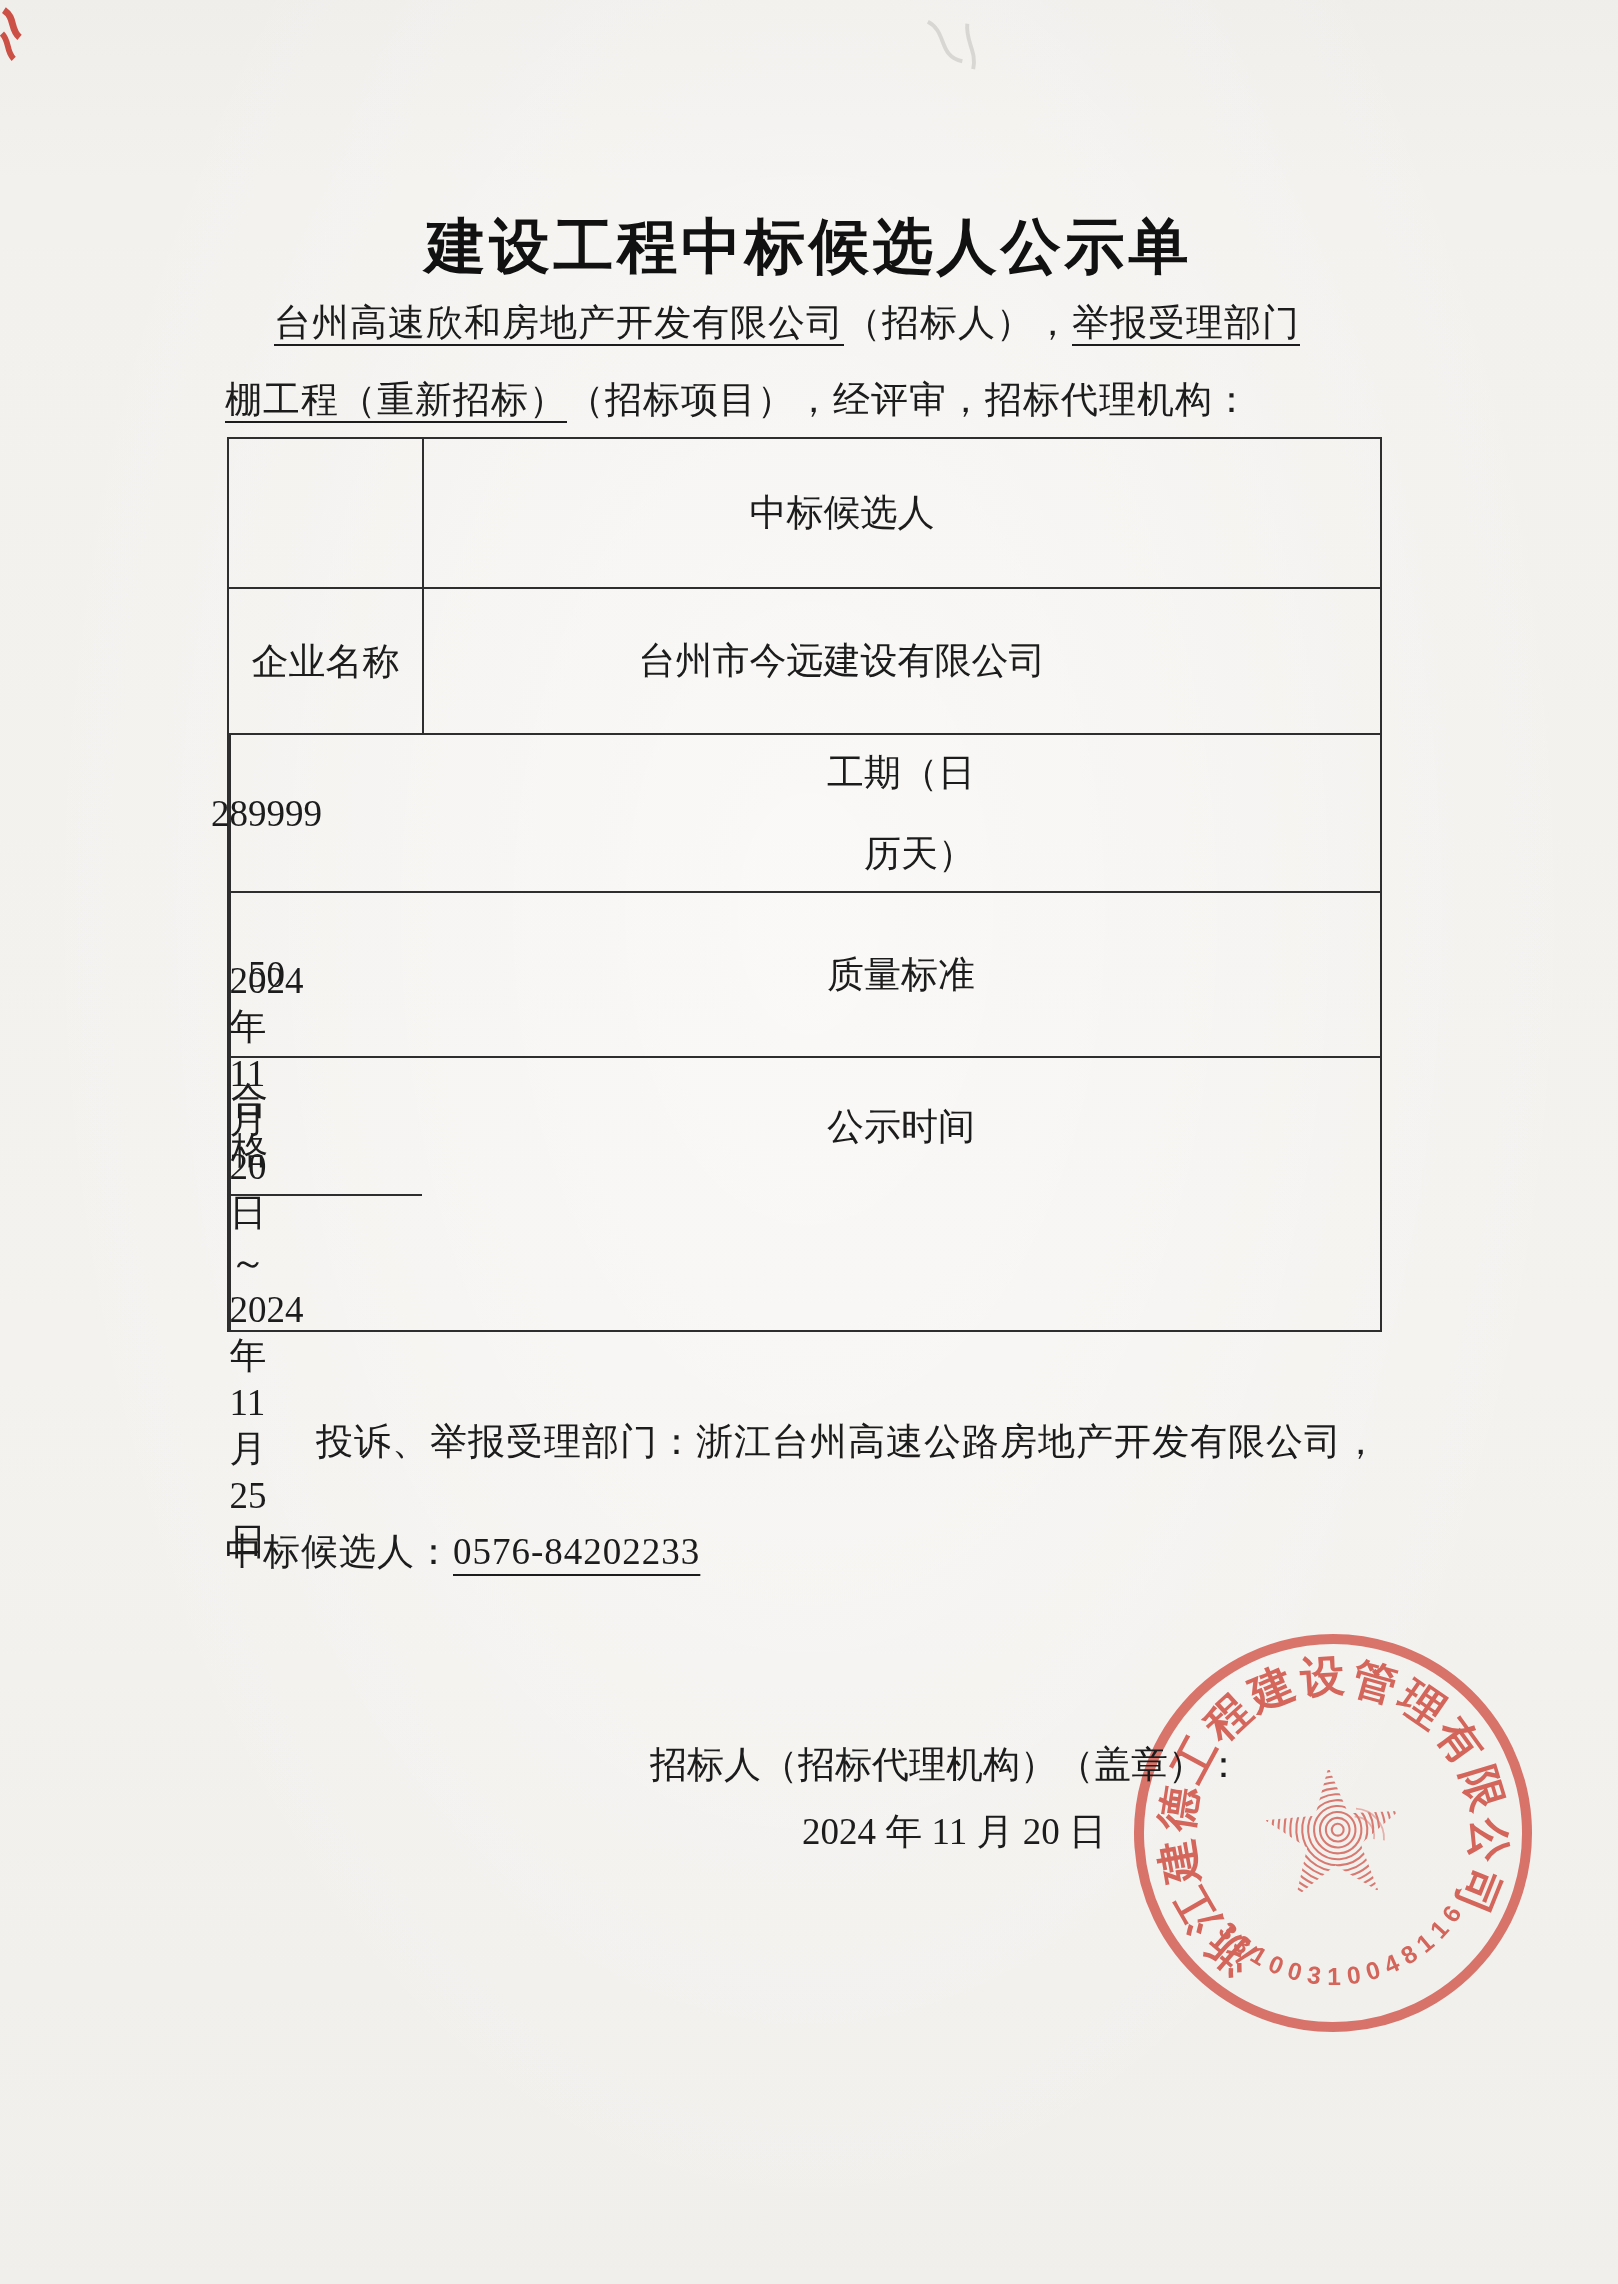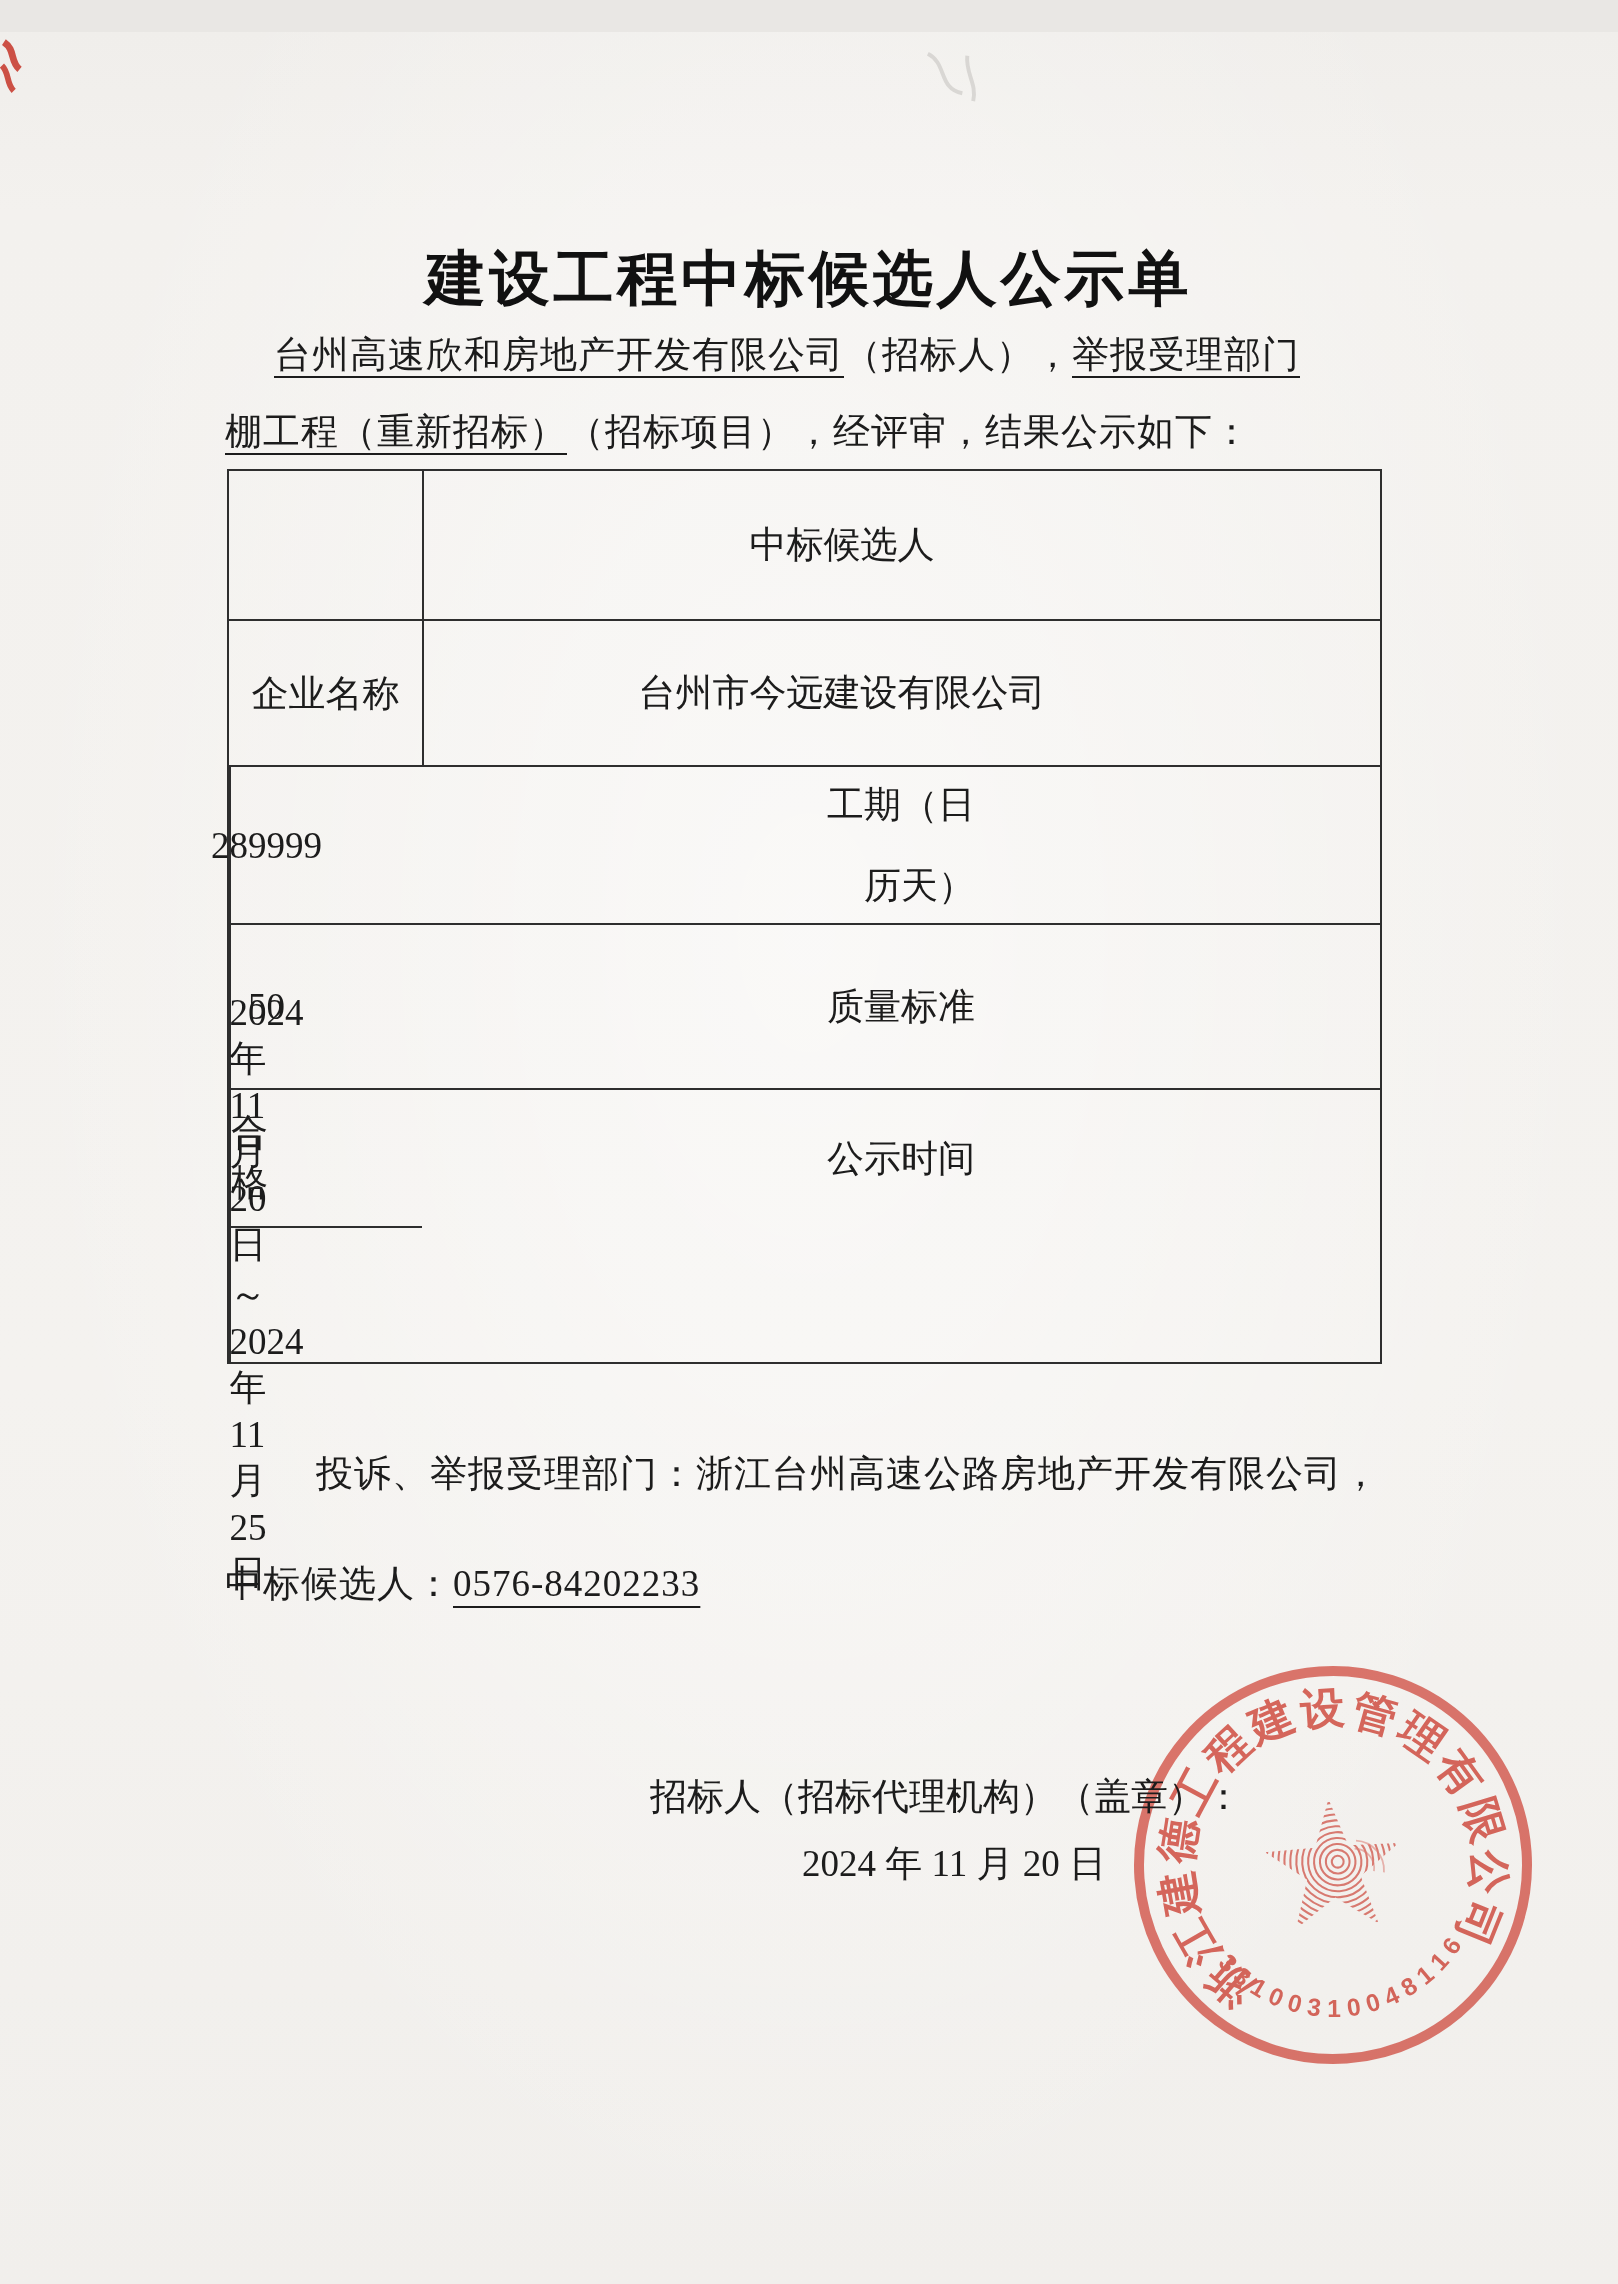--- a/index.html
+++ b/index.html
@@ -9,21 +9,20 @@
     font-family:"Liberation Serif", serif;
     color:#1c1c1c;
     position:relative;
     overflow:hidden;
   }
   .page{
     position:absolute;inset:0;
     background:
       radial-gradient(ellipse at 50% 40%, rgba(255,255,255,.55), rgba(255,255,255,0) 70%),
       linear-gradient(180deg,#f0eeeb 0%,#f3f1ee 8%,#f4f2ef 60%,#f1efec 100%);
-    margin-top: 32px;
   }
   
   .doc-title{
     position:absolute;top:207px;left:0;width:100%;
     text-align:center;
     font-family:"Liberation Sans", sans-serif;
     font-weight:900;
     font-size:60px;
     letter-spacing:3.9px;
     color:#111;
@@ -126,21 +125,21 @@
   </svg>
 
   <svg class="smudge" width="89" height="69" viewBox="0 0 90 70">
     <path d="M20 10 C 40 20, 30 45, 55 50 M60 12 C 58 30, 70 40, 66 58" stroke="#b3b0ac" stroke-width="4" fill="none"></path>
   </svg>
 
   <div class="doc-title">建设工程中标候选人公示单</div>
 
   <div class="intro">
     <div class="line1"><span class="u">台州高速欣和房地产开发有限公司</span><span>（招标人），</span><span class="u">举报受理部门</span></div>
-    <div class="line2"><span class="u">棚工程（重新招标）</span><span>（招标项目），经评审，结果公示如下：</span></div>
+    <div class="line2"><span class="u">棚工程（重新招标）</span><span>（招标项目），经评审，招标代理机构：</span></div>
   </div>
 
   <div class="notice-table">
     <div class="cell lab row0"></div>
     <div class="cell val row0">中标候选人</div>
 
     <div class="cell lab">企业名称</div>
     <div class="cell val">台州市今远建设有限公司</div>
 
     <div class="cell val">289999</div>

